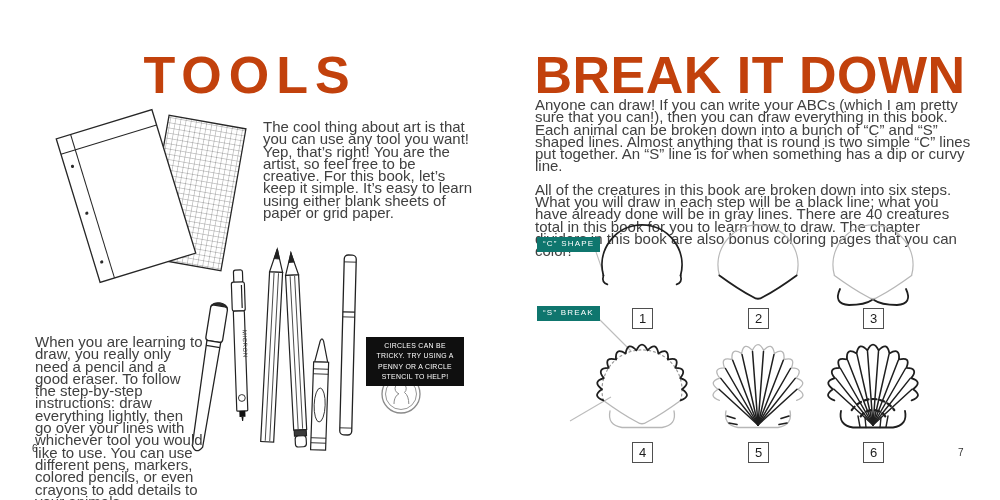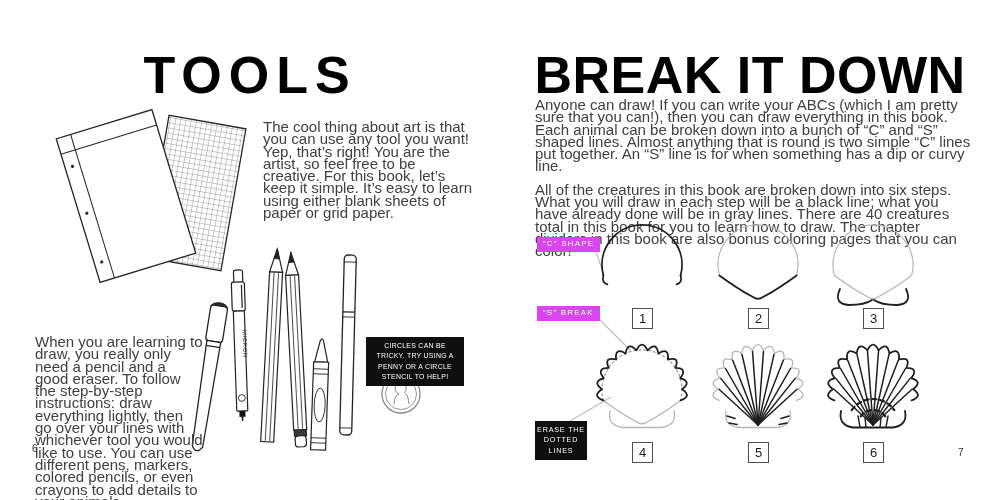--- a/index.html
+++ b/index.html
@@ -5,28 +5,28 @@
   html,body{margin:0;padding:0;}
   body{
     width:1000px;height:500px;position:relative;background:#ffffff;
     font-family:"Liberation Sans", sans-serif;color:#3d3d3d;overflow:hidden;
   }
   .page{position:absolute;top:0;width:500px;height:500px;}
   #left-page{left:0;}
   #right-page{left:500px;}
   .page-title{
     position:absolute;top:49px;left:0;width:500px;text-align:center;
-    font-weight:700;color:#000000;font-size:52px;line-height:1;white-space:nowrap;
+    font-weight:700;color:#c2410c;font-size:52px;line-height:1;white-space:nowrap;
   }
   #tools-title{letter-spacing:7px;}
   #bid-title{letter-spacing:0.5px;}
   .body-text{position:absolute;font-size:15px;line-height:12.3px;color:#404040;}
   .body-text p{margin:0 0 11px 0;}
   .ink-label{
-    position:absolute;background:#d946ef;color:#ffffff;
+    position:absolute;background:#0f766e;color:#ffffff;
     font-size:8px;letter-spacing:1.2px;padding:3px 6px;font-weight:500;line-height:1.1;
     white-space:nowrap;
   }
   .ink-box{
     position:absolute;background:#0f0f0f;color:#ffffff;text-align:center;
     font-weight:500;letter-spacing:0.3px;
   }
   #tip-box{left:366px;top:337px;width:92px;font-size:6.9px;line-height:1.5;padding:4px 3px;}
   #erase-box{left:35px;top:421px;width:48px;font-size:7.2px;line-height:1.45;padding:4px 2px;letter-spacing:0.8px;}
   .step-box{
@@ -208,21 +208,20 @@
         <path d="M 351.7 410.1 A 26 26 0 0 1 394.3 410.1" fill="none" stroke="#1f1f1f" stroke-width="2.2" stroke-linecap="round" stroke-linejoin="round" stroke-dasharray="4.5 3.5"></path>
         <path d="M 358 416 L 360 427" fill="none" stroke="#1f1f1f" stroke-width="1.4" stroke-linecap="round" stroke-linejoin="round"></path>
         <path d="M 365 417.5 L 366 427.5" fill="none" stroke="#1f1f1f" stroke-width="1.4" stroke-linecap="round" stroke-linejoin="round"></path>
         <path d="M 381 417.5 L 380 427.5" fill="none" stroke="#1f1f1f" stroke-width="1.4" stroke-linecap="round" stroke-linejoin="round"></path>
         <path d="M 388 416 L 386 427" fill="none" stroke="#1f1f1f" stroke-width="1.4" stroke-linecap="round" stroke-linejoin="round"></path>
       </g>
   </svg>
 
   <div class="ink-label" style="left:37px;top:237px;">“C” SHAPE</div>
   <div class="ink-label" style="left:37px;top:306px;">“S” BREAK</div>
-  <div class="ink-box" id="erase-box">ERASE THE DOTTED LINES</div>
 
   <div class="step-box" style="left:632px;top:308px;left:132px;">
     <span>1</span>
     </div>
   <div class="step-box" style="left:248px;top:308px;">
     <span>2</span>
     </div>
   <div class="step-box" style="left:363px;top:308px;">
     <span>3</span>
     </div>

